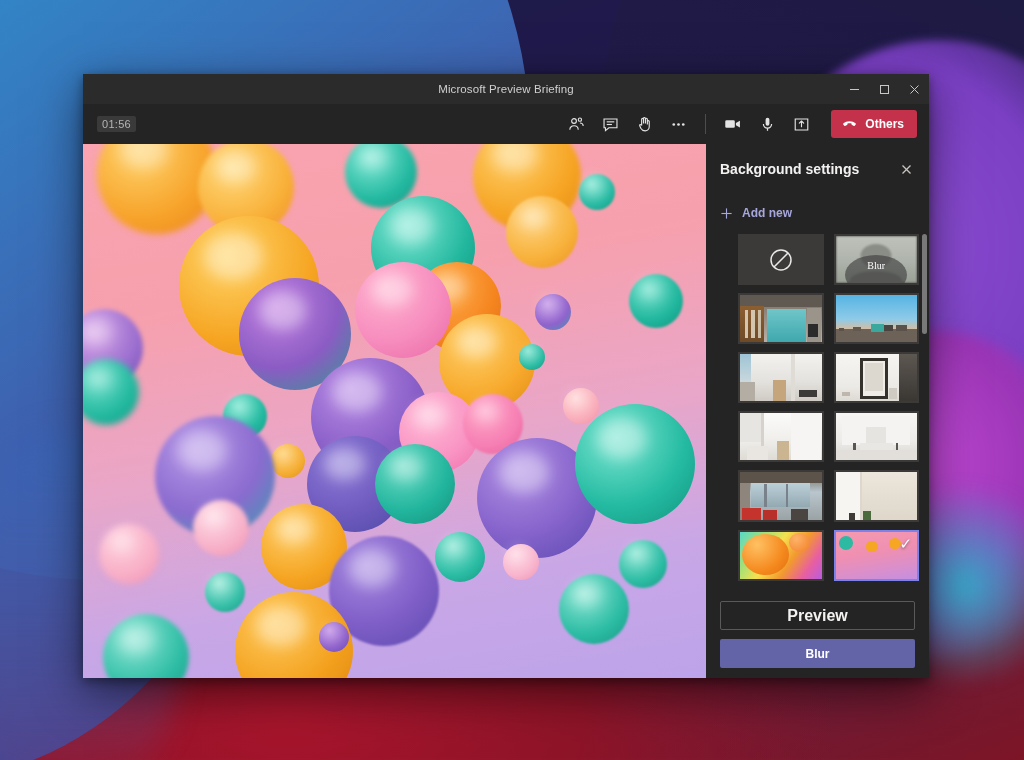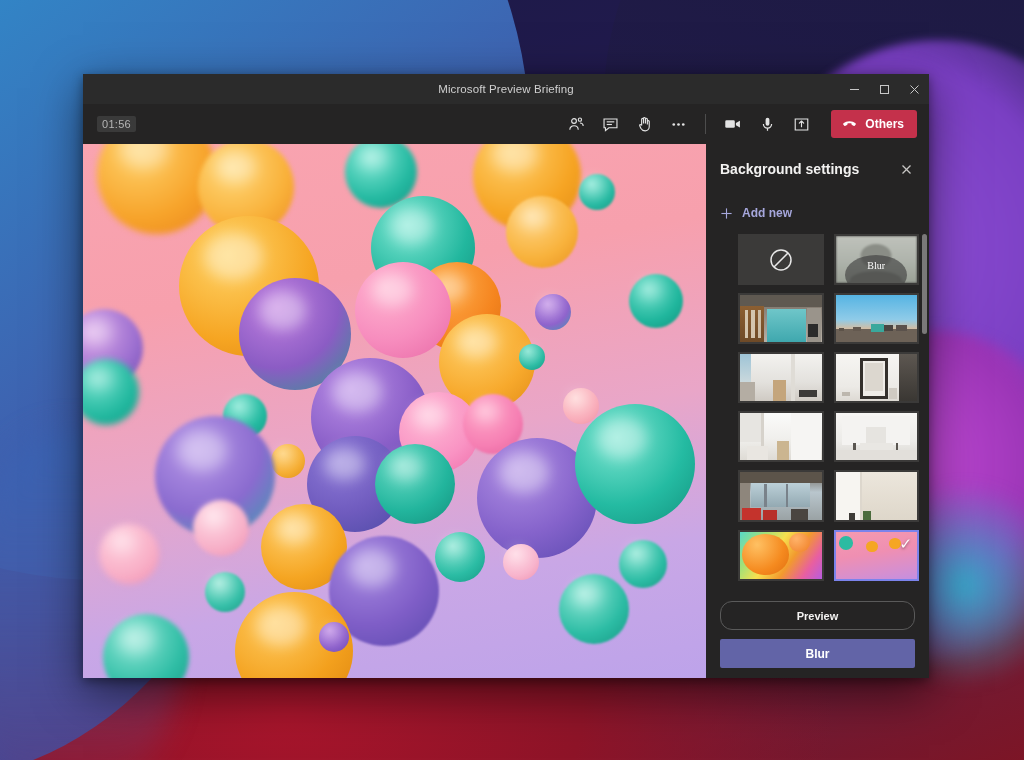--- a/index.html
+++ b/index.html
@@ -222,22 +222,22 @@
   #panel-footer { padding: 10px 14px 0 14px; }
   #preview-note {
     display: flex; align-items: flex-start; gap: 8px;
     font-size: 11px; color: #d2d0ce;
     margin-bottom: 9px;
   }
   .note-ic { flex: 0 0 auto; color: #c8c6c4; line-height: 1; margin-top: 1px; }
   #preview-button {
     width: 100%; height: 29px;
     background: transparent; border: 1px solid #5a5a5a;
-    color: #f3f2f1; font-size: 11px; font-weight: 600;
-    border-radius: 12px; cursor: pointer; margin-bottom: 9px;
+    color: #f3f2f1; font-size: 16px; font-weight: 600;
+    border-radius: 2px; cursor: pointer; margin-bottom: 9px;
     font-family: "Liberation Sans", sans-serif;
   }
   #apply-button {
     width: 100%; height: 29px;
     background: #6264a7; border: none;
     color: #fff; font-size: 12px; font-weight: 600;
     border-radius: 2px; cursor: pointer;
     font-family: "Liberation Sans", sans-serif;
   }
 

